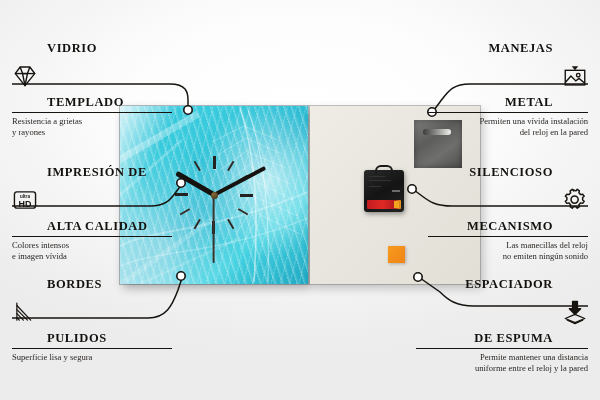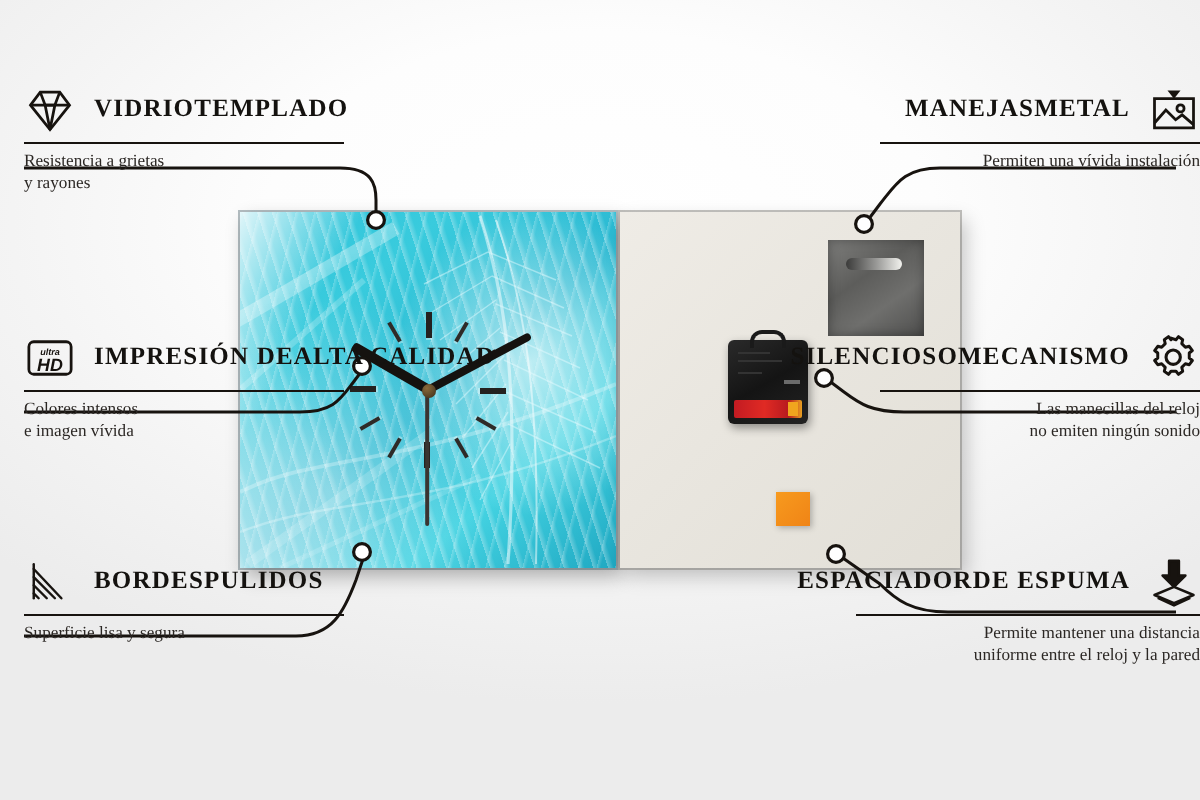--- a/index.html
+++ b/index.html
@@ -87,28 +87,28 @@
   
   .callout { position:absolute; }
   .callout .title {
     font-weight:700; letter-spacing:.6px; color:#14120f; font-size:12.5px; line-height:13.5px;
     text-transform:uppercase; white-space:nowrap;
   }
   .callout .desc { font-size:8.6px; line-height:10.6px; color:#2b2724; white-space:nowrap; }
   .rule { height:1.4px; background:#17130f; }
   .head { display:flex; align-items:center; gap:9px; }
   .head.right { justify-content:flex-end; }
-  .titles { display:flex; flex-direction:row; }
-  .ico { width:26px; height:26px; flex:0 0 26px;font-style:italic; }
+  .titles { display:flex; flex-direction:column;gap:40px; }
+  .ico { width:26px; height:26px; flex:0 0 26px; }
   .ico svg { display:block; width:26px; height:26px; }
 
   .l-text { width:186px; padding-left:12px; }
   .l-text .titles { align-items:flex-start; }
   .l-text .desc { text-align:left; }
-  .r-text { width:186px; text-align:right; }
+  .r-text { width:186px; padding-right:12px; text-align:right; }
   .r-text .titles { align-items:flex-end; }
 
   .lines { position:absolute; inset:0; pointer-events:none; }
 </style>
 </head>
 <body>
 
 <div id="stage">
 
   <div class="product">
@@ -306,20 +306,21 @@
         <svg viewBox="0 0 32 32" fill="none" stroke="#17130f" stroke-width="1.7">
           <rect x="4" y="9" width="24" height="18"></rect>
           <path d="M16 9 L12 4 H20 Z" fill="#17130f" stroke="none"></path>
           <circle cx="20" cy="15" r="2.2"></circle>
           <path d="M4 24 L11 16 L17 22 L21 19 L28 25"></path>
         </svg>
       </span>
     </div>
     <div class="rule" style="width:160px; margin:3px 0 3px auto;"></div>
     <div class="desc">Permiten una vívida instalación</div>
+    <div class="desc">del reloj en la pared</div>
   </div>
 
   <div class="callout r-text" style="right:0px; top:166px;">
     <div class="head right">
       <span class="titles">
         <span class="title">SILENCIOSO</span>
         <span class="title">MECANISMO</span>
       </span>
       <span class="ico">
         <svg viewBox="0 0 32 32" fill="none" stroke="#17130f" stroke-width="1.9" stroke-linejoin="round">

